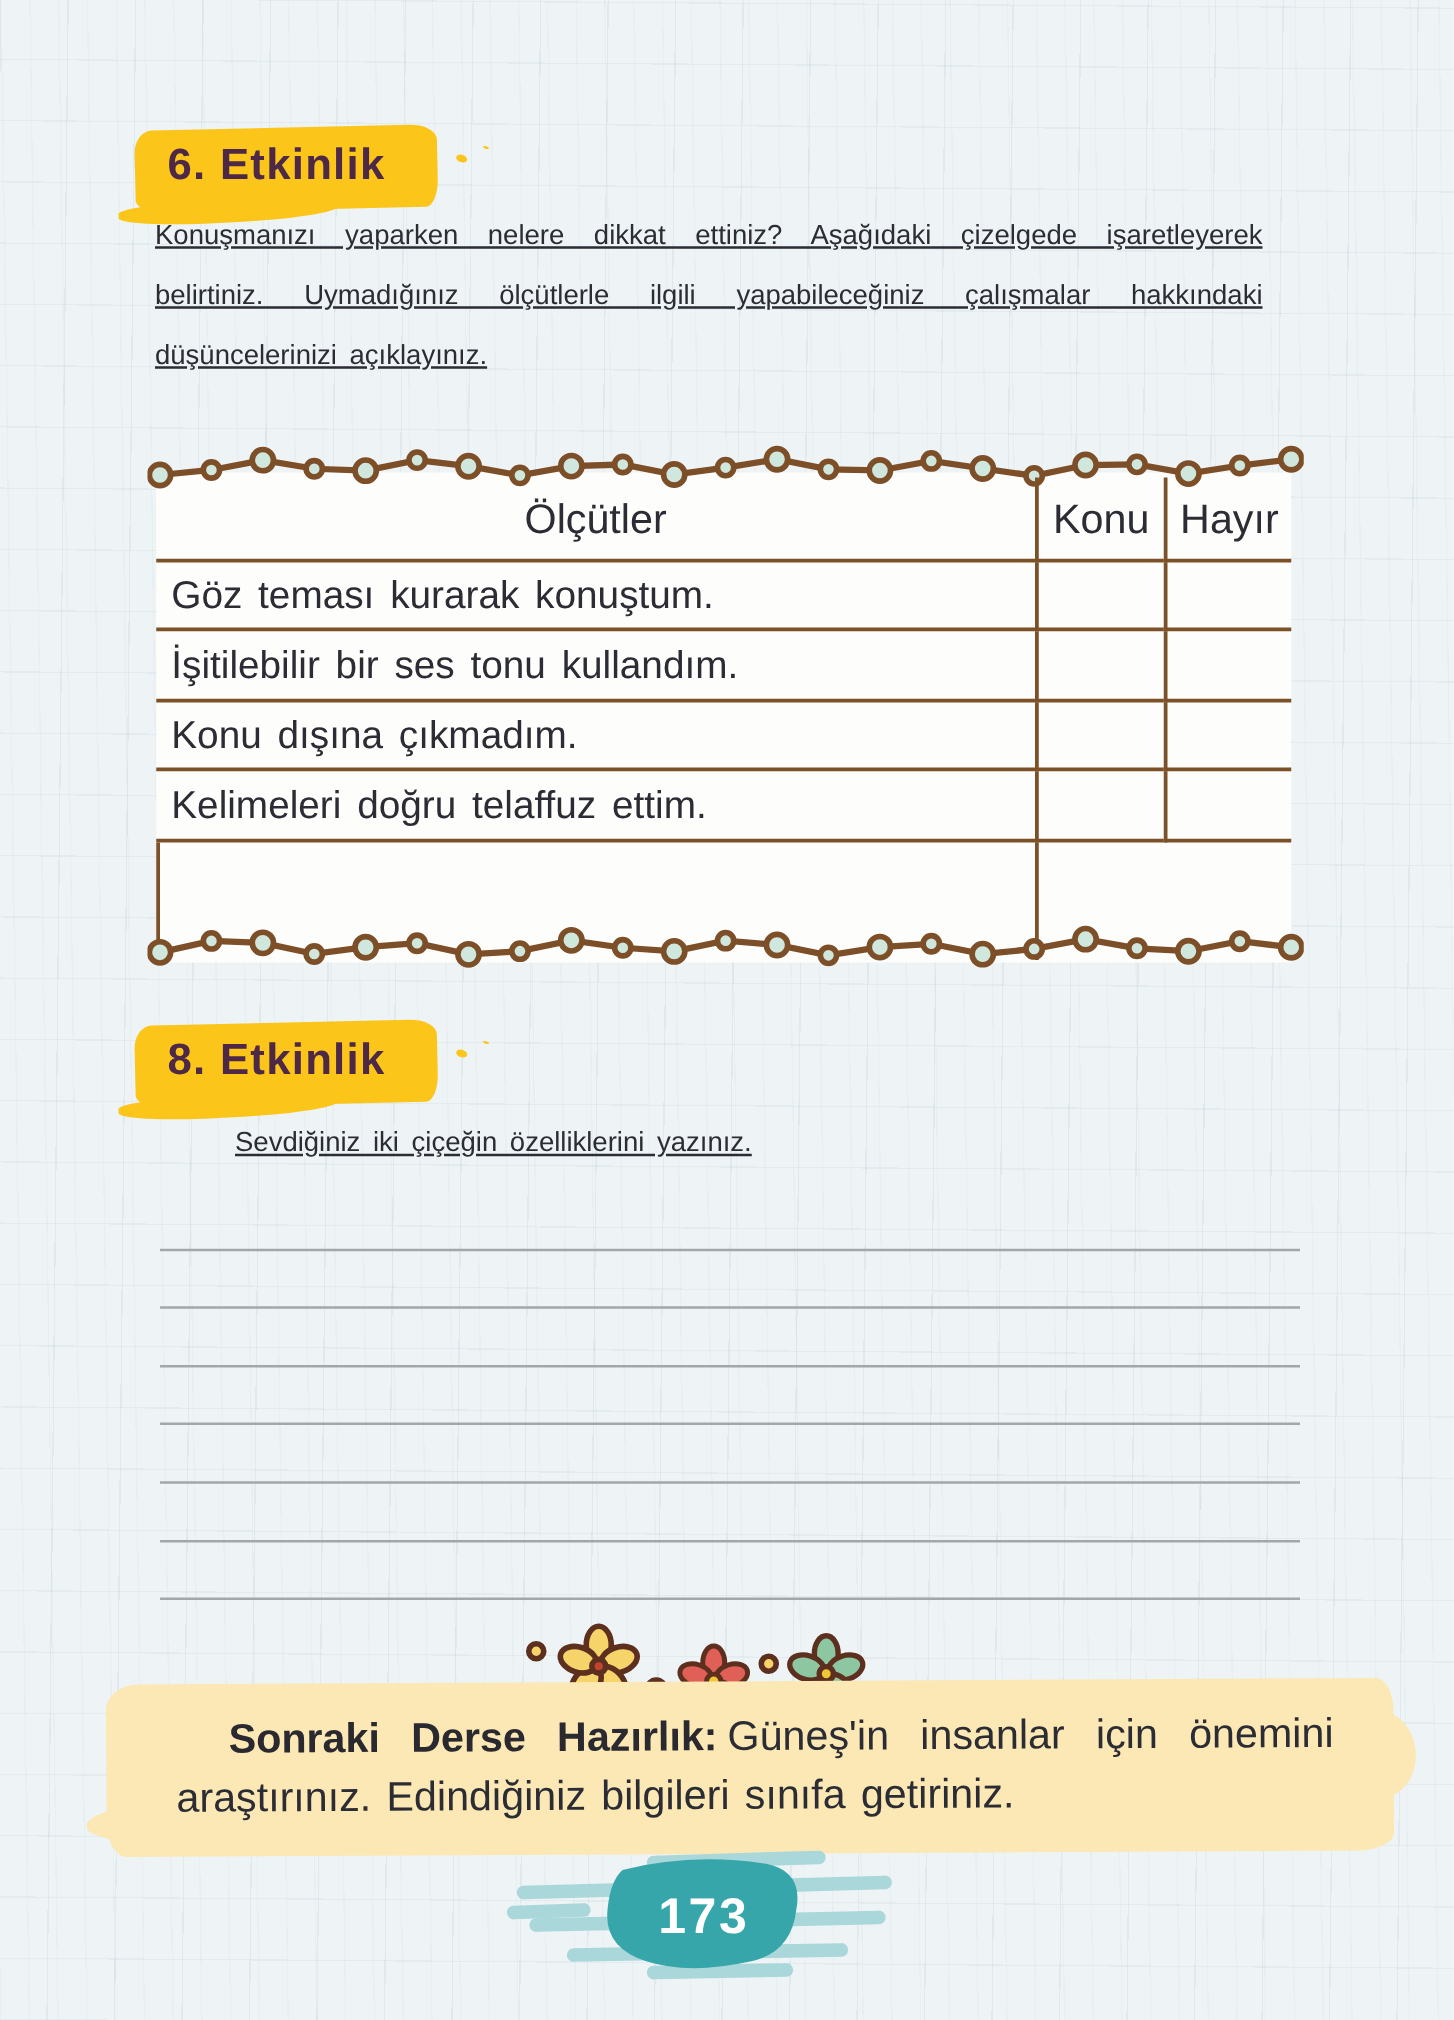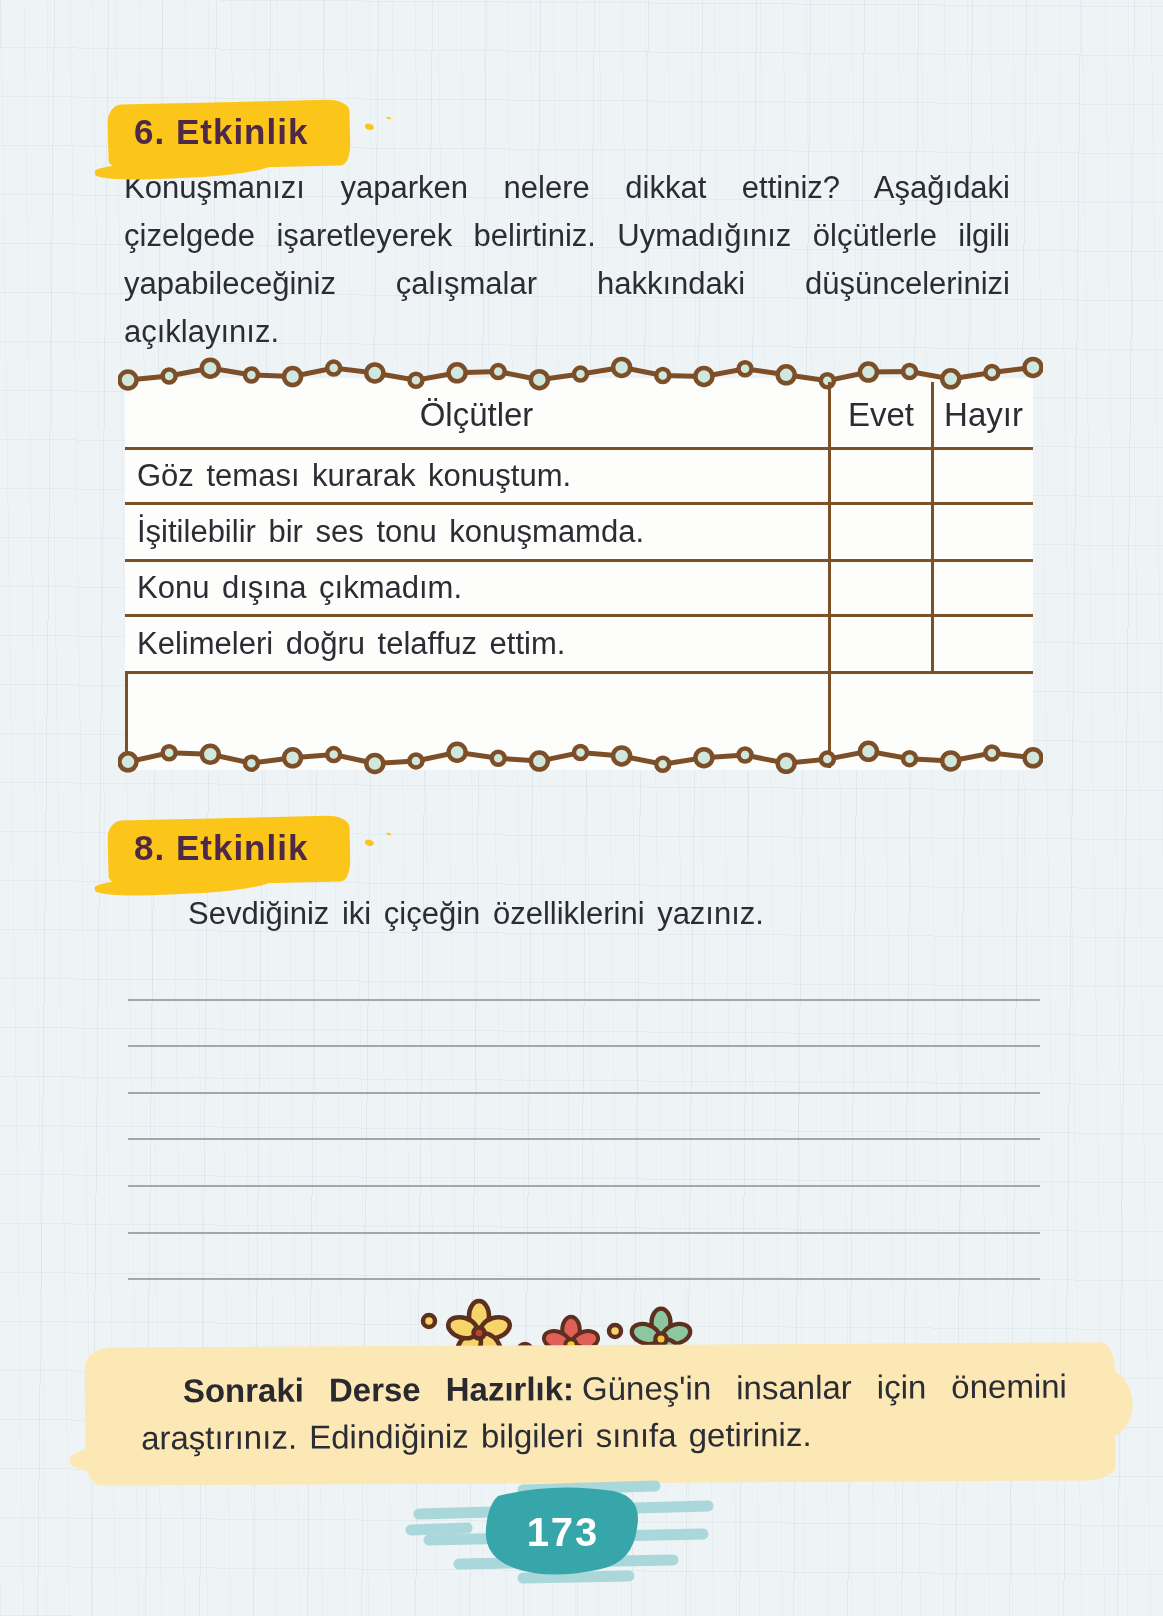--- a/index.html
+++ b/index.html
@@ -34,22 +34,22 @@
     border-radius: 45% 60% 55% 50%;
   }
   .hl .brush::after {
     content:""; position:absolute; right:-24px; top:38%; width:9px; height:6px;
     background:#fbc51a; border-radius:50%; transform:rotate(18deg);
     box-shadow: 16px -14px 0 -2px #fbc51a, -4px 20px 0 -3px #fbc51a, 26px 6px 0 -3px #fbc51a;
   }
 
   
   .para {
-    position:absolute; font-size:31px; line-height:48px; word-spacing:4px;
-    text-align:justify; color:#2c2c34;
+    position:absolute; font-size:22px; line-height:48px; word-spacing:4px;
+    text-align:justify; color:#2c2c34;text-decoration:underline;
   }
 
   
   .tbl-bg { position:absolute; left:125px; top:378px; width:908px; height:392px; background:#fdfdfc; }
   .tbl {
     position:absolute; left:125px; top:382px; width:1072px;
     display:grid; grid-template-columns:703px 103px 102px;
     grid-template-rows:68px 55px 57px 55px 57px 94px;
     font-size:31px;
   }
@@ -132,28 +132,28 @@
       <circle cx="750.4545454545455" cy="16.046677787532328" r="8.5" fill="#cfe7dd" stroke="#7d4f28" stroke-width="4.5"></circle>
       <circle cx="791.5909090909091" cy="15.493610131819477" r="6.5" fill="#cfe7dd" stroke="#7d4f28" stroke-width="4.5"></circle>
       <circle cx="832.7272727272727" cy="22.869019649564883" r="8.5" fill="#cfe7dd" stroke="#7d4f28" stroke-width="4.5"></circle>
       <circle cx="873.8636363636364" cy="16.418353138101754" r="6.5" fill="#cfe7dd" stroke="#7d4f28" stroke-width="4.5"></circle>
       <circle cx="915" cy="11.420878554101732" r="8.5" fill="#cfe7dd" stroke="#7d4f28" stroke-width="4.5"></circle>
     </svg>
 
   <div class="tbl">
 
     <div class="cell head bline">Ölçütler</div>
-    <div class="cell head bline vline">Evet</div>
+    <div class="cell head bline vline">Konu</div>
     <div class="cell head bline vline">Hayır</div>
 
     <div class="cell crit bline">Göz teması kurarak konuştum.</div>
     <div class="cell bline vline"></div>
     <div class="cell bline vline"></div>
 
-    <div class="cell crit bline">İşitilebilir bir ses tonu konuşmamda.</div>
+    <div class="cell crit bline">İşitilebilir bir ses tonu kullandım.</div>
     <div class="cell bline vline"></div>
     <div class="cell bline vline"></div>
 
     <div class="cell crit bline">Konu dışına çıkmadım.</div>
     <div class="cell bline vline"></div>
     <div class="cell bline vline"></div>
 
     <div class="cell crit bline">Kelimeleri doğru telaffuz ettim.</div>
     <div class="cell bline vline"></div>
     <div class="cell bline vline"></div>

